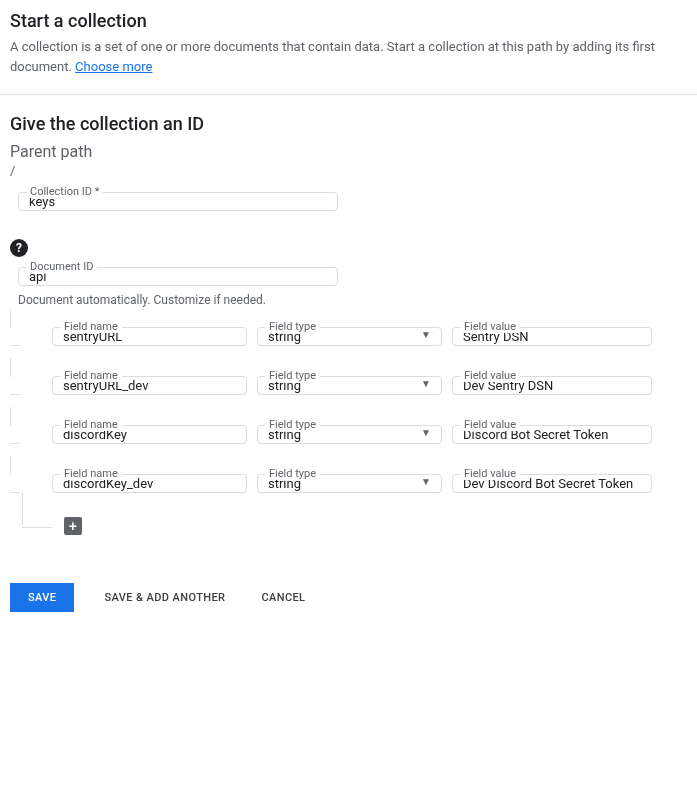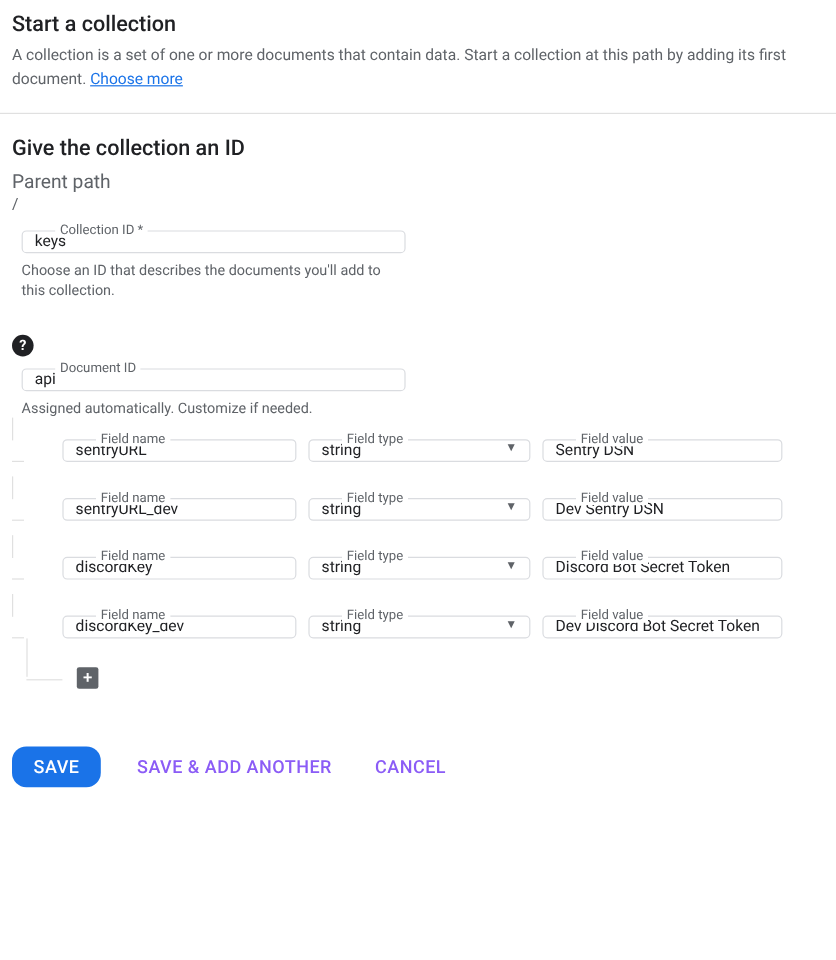--- a/index.html
+++ b/index.html
@@ -49,21 +49,21 @@
       margin-bottom: 14px;
     }
     .field-block { margin: 10px 0 0 8px; max-width: 320px; }
     .floating-label {
       position: relative;
       margin-bottom: 4px;
     }
     .floating-label .fl-text {
       position: absolute;
       top: -7px;
-      left: 28px;
+      left: 8px;
       background: #fff;
       padding: 0 4px;
       font-size: 11px;
       color: #5f6368;
     }
     .floating-label input, .floating-label .select {
       width: 100%;
       border: 1px solid #dadce0;
       border-radius: 4px;
       padding: 1px 10px;
@@ -170,29 +170,29 @@
     .actions {
       display: flex;
       gap: 24px;
       align-items: center;
       margin-top: 48px;
     }
     .btn {
       border: none;
       background: none;
       font-family: inherit;
-      font-size: 15px;
+      font-size: 11px;
       font-weight: 500;
       letter-spacing: 0.4px;
       cursor: pointer;
       padding: 8px 18px;
-      border-radius: 12px;
+      border-radius: 0;
     }
     .btn-primary { background: #1a73e8; color: #fff; }
-    .btn-text { color: #8b5cf6; padding: 8px 6px; }
+    .btn-text { color: #404040; padding: 8px 6px; }
   </style>
 </head>
 <body>
 
 <div class="dialog">
 
   <div class="header">
     <h1>Start a collection</h1>
     <p>
       <span>A collection is a set of one or more documents that contain data. Start a collection at this path by adding its first document. </span><a href="#">Choose more</a>
@@ -204,35 +204,34 @@
   <div>
     <h2 class="section-title">Give the collection an ID</h2>
     <div class="label-small">Parent path</div>
     <div class="parent-path">/</div>
 
     <div class="field-block">
       <div class="floating-label">
         <span class="fl-text">Collection ID *</span>
         <input type="text" value="keys" style="">
       </div>
-      <div class="hint">Choose an ID that describes the documents you'll add to this collection.</div>
     </div>
   </div>
 
   <div class="doc-section">
     <h2 class="section-title">
       <span class="help-icon">?</span>
     </h2>
 
     <div class="field-block">
       <div class="floating-label">
         <span class="fl-text">Document ID</span>
         <input type="text" value="api" style="">
       </div>
-      <div class="hint">Assigned automatically. Customize if needed.</div>
+      <div class="hint">Document automatically. Customize if needed.</div>
     </div>
 
     <div class="fields-area">
 
       <div class="field-row">
         <div class="floating-label col-name">
           <span class="fl-text">Field name</span>
           <input type="text" value="sentryURL" style="">
         </div>
         <div class="floating-label col-type">

